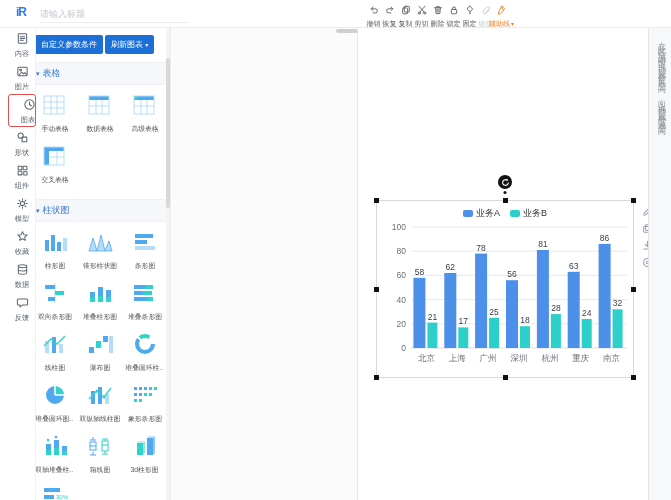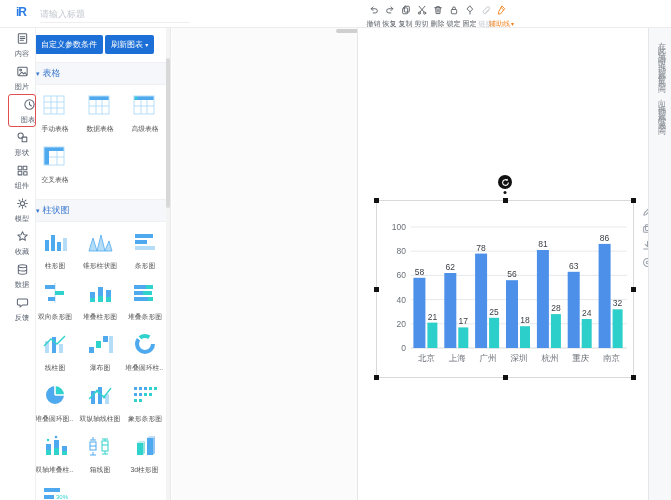--- a/index.html
+++ b/index.html
@@ -432,20 +432,30 @@
       </div>
       <div class="handle" style="left:-3px;top:-3px"></div>
       <div class="handle" style="left:50%;top:-3px;margin-left:-2px"></div>
       <div class="handle" style="right:-3px;top:-3px"></div>
       <div class="handle" style="left:-3px;top:50%;margin-top:-2px"></div>
       <div class="handle" style="right:-3px;top:50%;margin-top:-2px"></div>
       <div class="handle" style="left:-3px;bottom:-3px"></div>
       <div class="handle" style="left:50%;bottom:-3px;margin-left:-2px"></div>
       <div class="handle" style="right:-3px;bottom:-3px"></div>
 
+      <div id="legend">
+          <span class="lg-item">
+            <span class="lg-swatch" style="background:#4D90EA"></span>
+    <span>业务A</span>
+          </span>
+          <span class="lg-item">
+            <span class="lg-swatch" style="background:#2CCFC9"></span>
+    <span>业务B</span>
+          </span>
+        </div>
       <svg id="plot" width="256" height="158" viewBox="0 0 256 158">
           <line x1="34" y1="129.0" x2="250" y2="129.0" stroke="#d7dade" stroke-width="1"></line>
           <text x="29" y="132" font-size="8.5" fill="#6b7077" text-anchor="end">0</text>
           <line x1="34" y1="104.8" x2="250" y2="104.8" stroke="#e6e9ec" stroke-width="1"></line>
           <text x="29" y="107.8" font-size="8.5" fill="#6b7077" text-anchor="end">20</text>
           <line x1="34" y1="80.6" x2="250" y2="80.6" stroke="#e6e9ec" stroke-width="1"></line>
           <text x="29" y="83.6" font-size="8.5" fill="#6b7077" text-anchor="end">40</text>
           <line x1="34" y1="56.4" x2="250" y2="56.4" stroke="#e6e9ec" stroke-width="1"></line>
           <text x="29" y="59.4" font-size="8.5" fill="#6b7077" text-anchor="end">60</text>
           <line x1="34" y1="32.2" x2="250" y2="32.2" stroke="#e6e9ec" stroke-width="1"></line>

